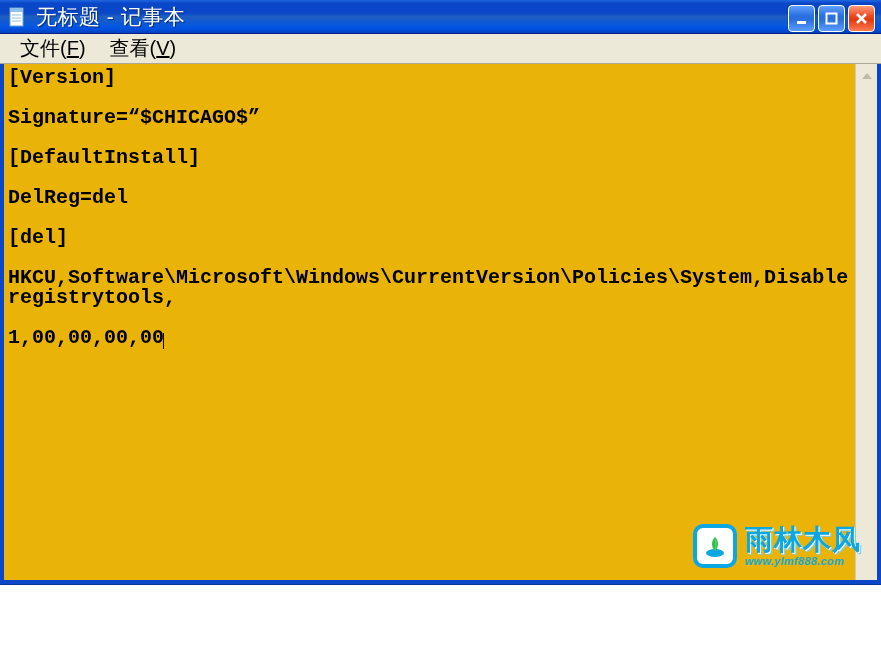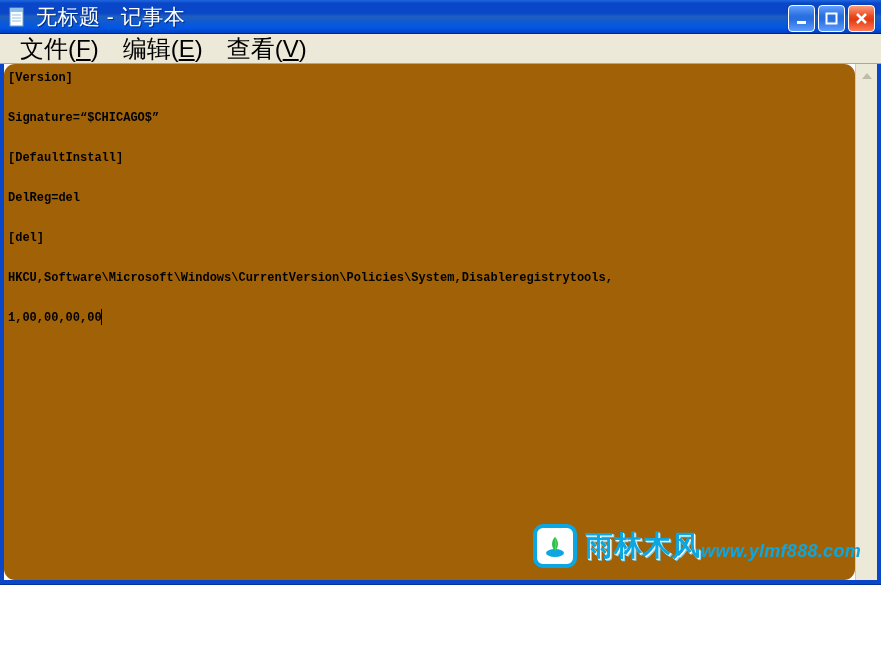--- a/index.html
+++ b/index.html
@@ -66,52 +66,51 @@
   }
   .win-btn svg { display:block; }
 
   .menubar {
     height: 30px;
     background: #ece9d8;
     border-bottom: 1px solid #aca899;
     display: flex;
     align-items: center;
     padding-left: 8px;
-    font-size: 24px;
+    font-size: 20px;
     color: #000;
     font-family: "SimSun", sans-serif;
   }
   .menu-item {
     padding: 2px 12px;
     cursor: default;
   }
   .menu-item u { text-decoration: underline; }
 
   .client {
     flex: 1;
     display: flex;
     background: #fff;
     border-left: 4px solid #0a47c8;
     border-right: 4px solid #0a47c8;
     border-bottom: 4px solid #0a47c8;
     position: relative;
   }
   .text-area {
     flex: 1;
-    background: #a16207;
+    background: #eab308;
     padding: 4px 4px;
     font-family: "Courier New", "SimSun", monospace;
-    font-size: 12px;
+    font-size: 20px;
     font-weight: bold;
     line-height: 20px;
     white-space: pre-wrap;
     word-break: break-all;
     color: #000;
     overflow: hidden;
-    border-radius: 11px;
   }
   .scrollbar-v {
     width: 22px;
     background: #ece9d8;
     border-left: 1px solid #cfcabb;
     position: relative;
   }
   .scroll-up-arrow {
     position: absolute;
     top: 2px; left: 1px; right: 1px;
@@ -131,23 +130,23 @@
     user-select: none;
     pointer-events: none;
   }
   .wm-icon {
     width: 44px; height: 44px;
     border: 4px solid #0aa7e3;
     border-radius: 10px;
     background: #fff;
     display:flex; align-items:center; justify-content:center;
   }
-  .wm-text { display:flex; line-height:1;align-items:flex-end; }
+  .wm-text { display:flex; flex-direction:column; line-height:1; }
   .wm-top { font-family: "SimHei", sans-serif; font-size: 28px; font-weight: bold; color: #0aa7e3; text-shadow: 1px 1px 0 #fff, 2px 2px 0 #77d0ef; letter-spacing:1px; }
-  .wm-bot { font-family: Arial, sans-serif; font-size: 18px; font-weight: bold; color: #0aa7e3; font-style: italic; margin-top:2px; letter-spacing:0.3px; }
+  .wm-bot { font-family: Arial, sans-serif; font-size: 11px; font-weight: bold; color: #0aa7e3; font-style: italic; margin-top:2px; letter-spacing:0.3px; }
 
   .cursor {
     display: inline-block;
     width: 1px; height: 16px;
     background: #000;
     vertical-align: text-bottom;
     margin-left: -1px;
   }
 </style>
 </head>
@@ -184,23 +183,20 @@
         </svg>
       </div>
     </div>
   </div>
 
   <div class="menubar">
     <div class="menu-item">
       <span>文件</span>(<u>F</u>)
     </div>
     <div class="menu-item">
-      <span>编辑</span>(<u>E</u>)
-    </div>
-    <div class="menu-item">
       <span>查看</span>(<u>V</u>)
     </div>
   </div>
 
   <div class="client">
     <pre class="text-area"><span>[Version]
 
 Signature=“$CHICAGO$”
 
 [DefaultInstall]

